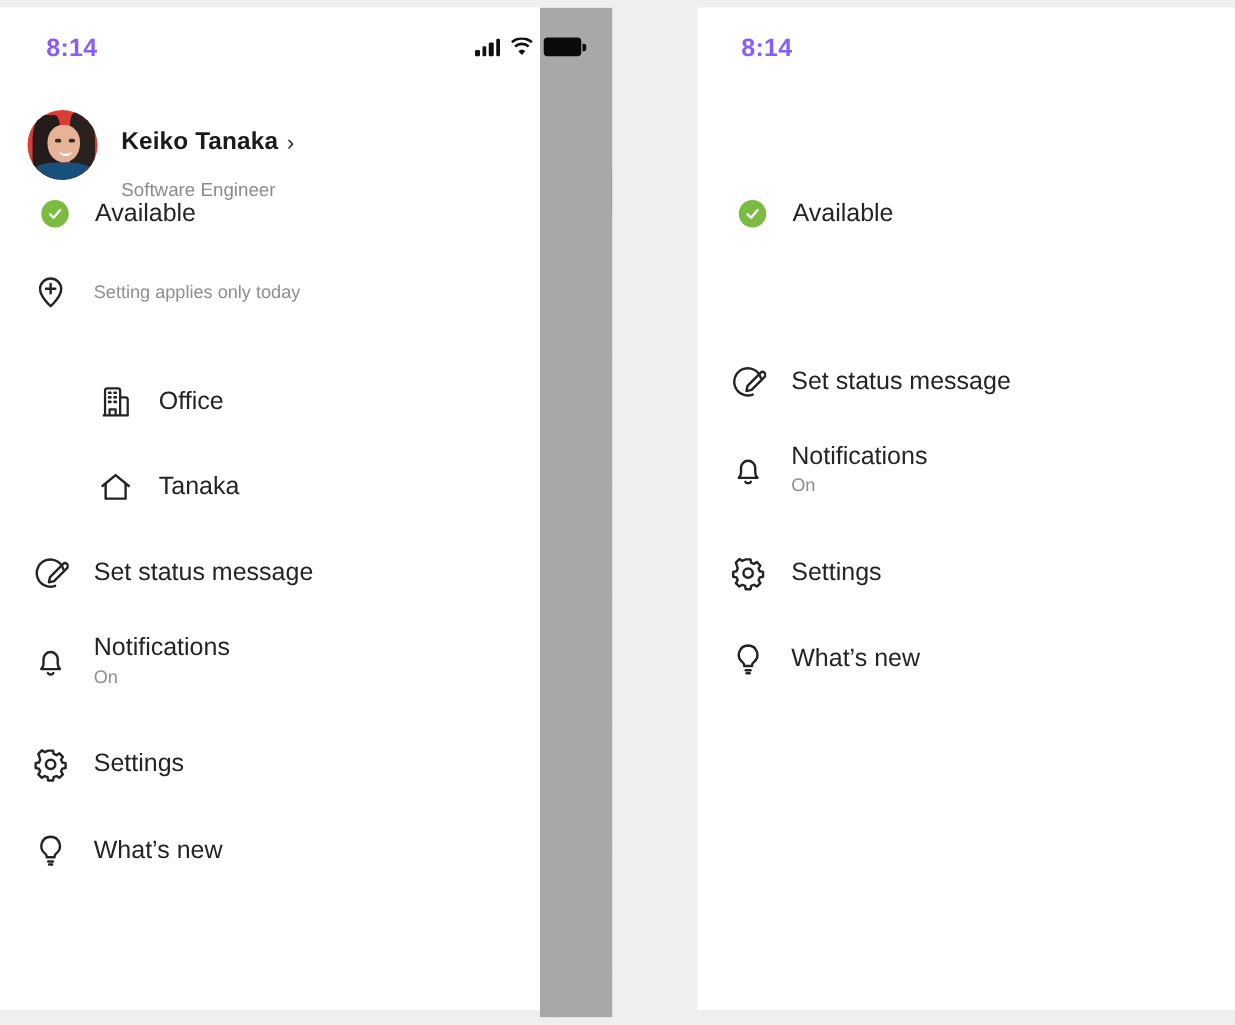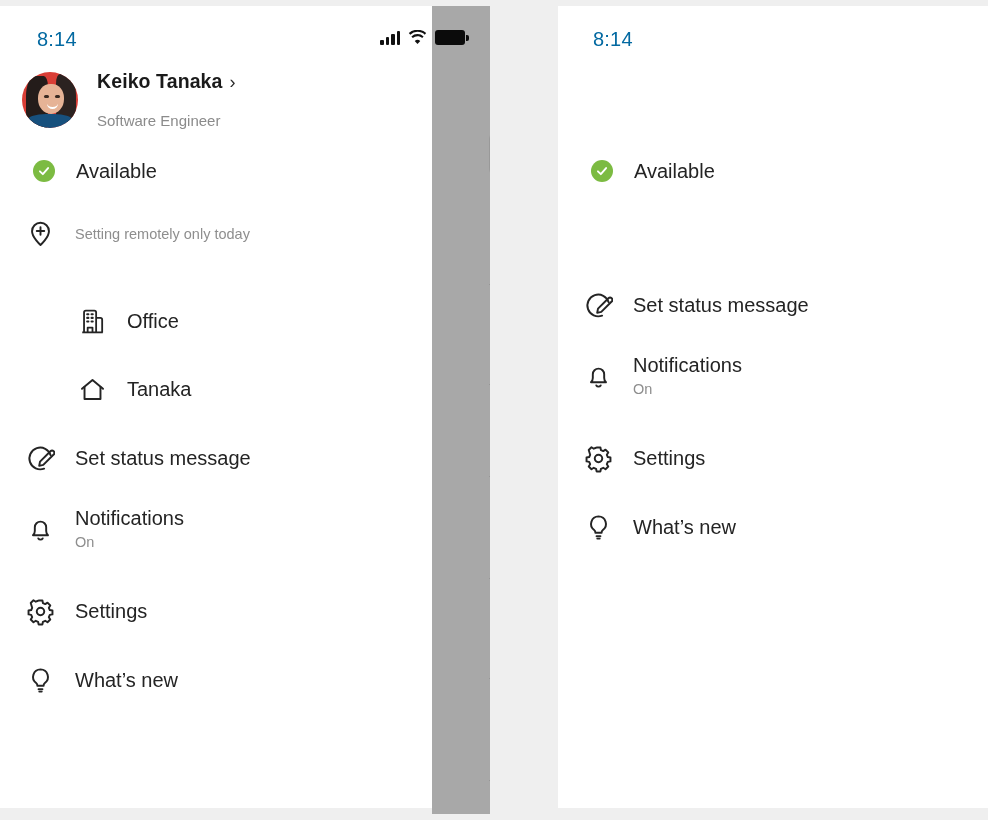--- a/index.html
+++ b/index.html
@@ -39,22 +39,22 @@
   .panel {
     position: absolute; top: 6px; height: 802px;
     background: #ffffff; overflow: hidden;
   }
   .panel-left  { left: 0;     width: 489px; }
   .panel-right { left: 558px; width: 430px; }
 
   
   .statusbar { position: absolute; top: 0; left: 0; right: 0; height: 52px; }
   .status-time {
-    position: absolute; top: 22px; font-size: 20px; font-weight: normal;
-    color: #0369a1; letter-spacing: .2px;
+    position: absolute; top: 22px; font-size: 20px; font-weight: bold;
+    color: #8b5cf6; letter-spacing: .2px;
   }
   .panel-left  .status-time { left: 37px; }
   .panel-right .status-time { left: 35px; }
   .status-icons { position: absolute; top: 24px; display: flex; align-items: flex-end; gap: 7px; }
   .panel-left  .status-icons { left: 380px; }
   .sig { display: flex; align-items: flex-end; gap: 2px; height: 15px; }
   .sig i { display: block; width: 3.5px; background: #111; border-radius: 1px; }
   .sig i:nth-child(1) { height: 5px; }
   .sig i:nth-child(2) { height: 8px; }
   .sig i:nth-child(3) { height: 11px; }
@@ -82,21 +82,21 @@
                     background: #3a2a22; border-radius: 2px; }
   .avatar .eye-r  { position: absolute; left: 33px; top: 23px; width: 5px; height: 3px;
                     background: #3a2a22; border-radius: 2px; }
   .avatar .smile  { position: absolute; left: 25px; top: 31px; width: 11px; height: 6px;
                     border-bottom: 2.5px solid #fff; border-radius: 0 0 10px 10px; }
   .avatar .shirt  { position: absolute; left: 6px; bottom: 0; width: 44px; height: 14px;
                     background: #17507d; border-radius: 40% 40% 0 0; }
   .profile-text { margin-left: 19px; }
   .profile-name {
     font-size: 19.5px; font-weight: bold; color: #1a1a1a; letter-spacing: .1px;
-    display: flex; align-items: flex-end; gap: 7px; line-height: 1.15;
+    display: flex; align-items: flex-end; gap: 7px; line-height: 1.15; margin-top: 32px;
   }
   .profile-name .chev { font-size: 18px; font-weight: normal; color: #2b2b2b; }
   .profile-role { font-size: 15px; color: #8b8b8b; margin-top: 20px; line-height: 1.2; }
 
   
   .menu-item { position: absolute; display: flex; align-items: center; }
   .mi-icon { width: 34px; height: 34px; flex: none; display: flex;
              align-items: center; justify-content: center; }
   .mi-text { margin-left: 0; }
   .mi-label { font-size: 20px; color: #242424; line-height: 1.2; white-space: nowrap; margin-top: 36px; }
@@ -223,21 +223,21 @@
     </div>
 
     <div class="menu-item" style="left:23px; top:210px;">
       <span class="mi-icon">
         <svg class="ic" viewBox="0 0 24 24" width="29" height="29" fill="none" stroke="#242424" stroke-width="1.6" stroke-linecap="round" stroke-linejoin="round">
           <path d="M12 21.5s7-6.3 7-11.4A7 7 0 0 0 5 10.1c0 5.1 7 11.4 7 11.4z"></path>
           <path d="M12 6.8v6.2M8.9 9.9h6.2"></path>
         </svg>
       </span>
       <span class="mi-text" style="margin-left:18px;">
-        <span class="mi-sub" style="display:block;">Setting remotely only today</span>
+        <span class="mi-sub" style="display:block;">Setting applies only today</span>
       </span>
     </div>
 
     <div class="menu-item" style="left:75px; top:298px;">
       <span class="mi-icon">
         <svg class="ic" viewBox="0 0 24 24" width="29" height="29" fill="none" stroke="#242424" stroke-width="1.5" stroke-linejoin="round">
           <path d="M5 21V4.5A1.5 1.5 0 0 1 6.5 3h7A1.5 1.5 0 0 1 15 4.5V21"></path>
           <path d="M15 9h3.5A1.5 1.5 0 0 1 20 10.5V21"></path>
           <path d="M3.5 21h17"></path>
           <path d="M7.6 6h1M11.2 6h1M7.6 9h1M11.2 9h1M7.6 12h1M11.2 12h1" stroke-width="1.7" stroke-linecap="round"></path>

